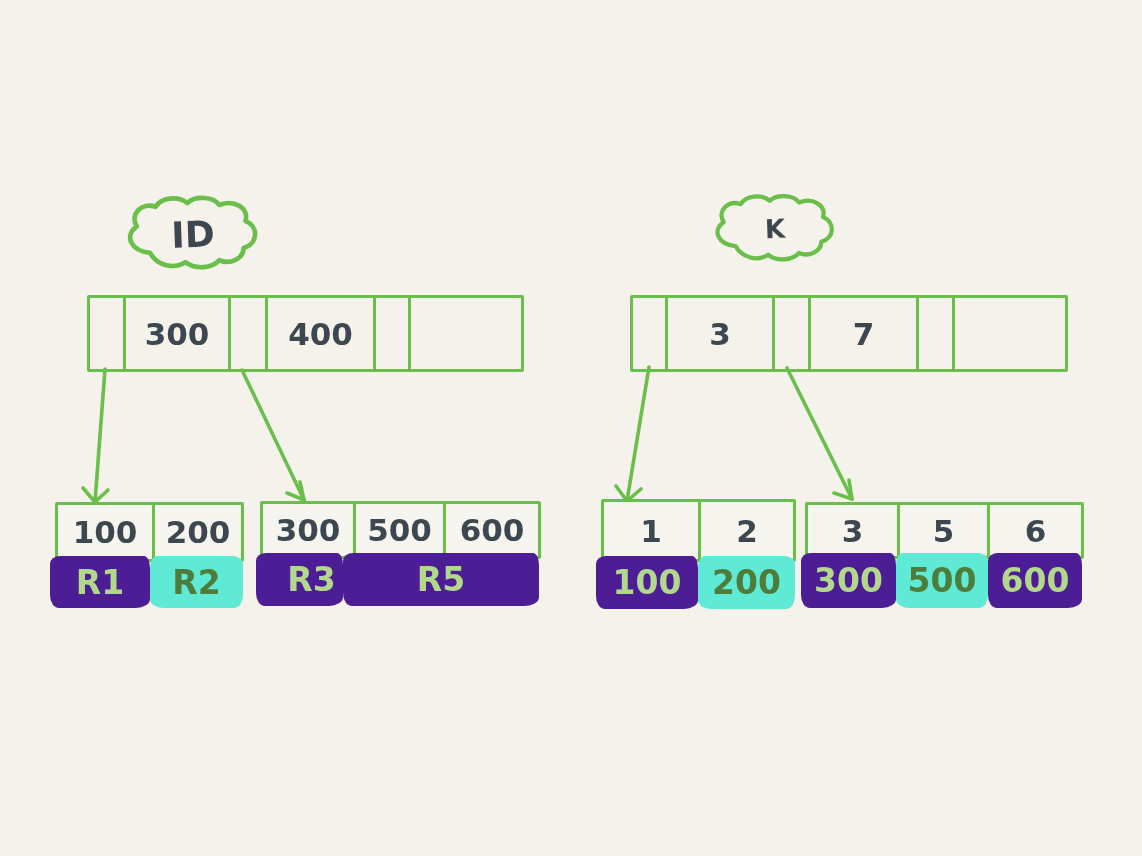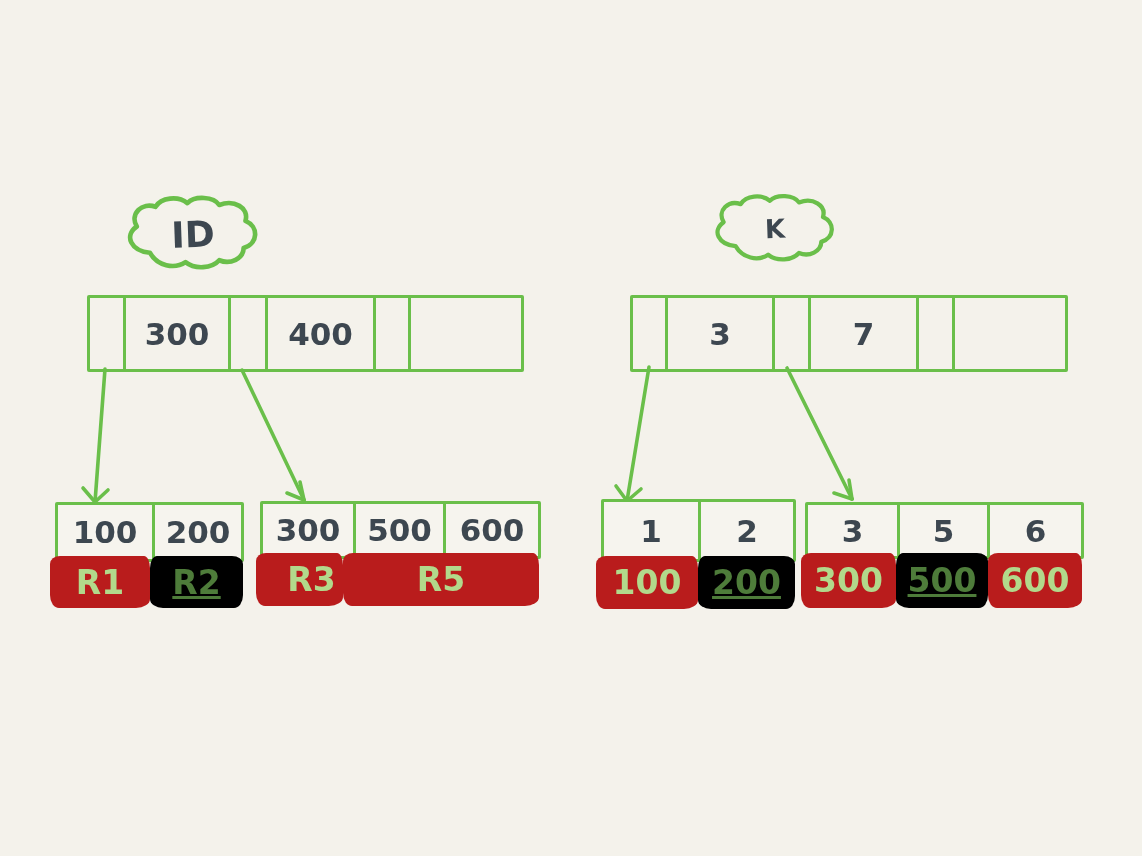--- a/index.html
+++ b/index.html
@@ -51,27 +51,26 @@
   .leaf-row .cell:last-child{border-right:none;}
 
   
   .block-row{position:absolute;display:flex;}
   .block{
     display:flex;align-items:center;justify-content:center;
     font-size:33px;font-weight:600;
     box-sizing:border-box;
   }
   .block.dark{
-    background:#b91c1c;color:#b2d98b;
+    background:#4c1d95;color:#b2d98b;
     border-radius:10px 6px 14px 9px / 8px 12px 9px 13px;
   }
   .block.light{
-    background:#000000;color:#4e7c3a;
+    background:#5eead4;color:#4e7c3a;
     border-radius:7px 11px 9px 13px / 12px 8px 13px 9px;
-    text-decoration:underline;
   }
 
   .arrows{position:absolute;left:0;top:0;width:1142px;height:856px;pointer-events:none;}
 </style>
 </head>
 <body>
 
 <div class="canvas">
 
   <div class="cloud" style="left:118px;top:194px;width:150px;height:80px;">

